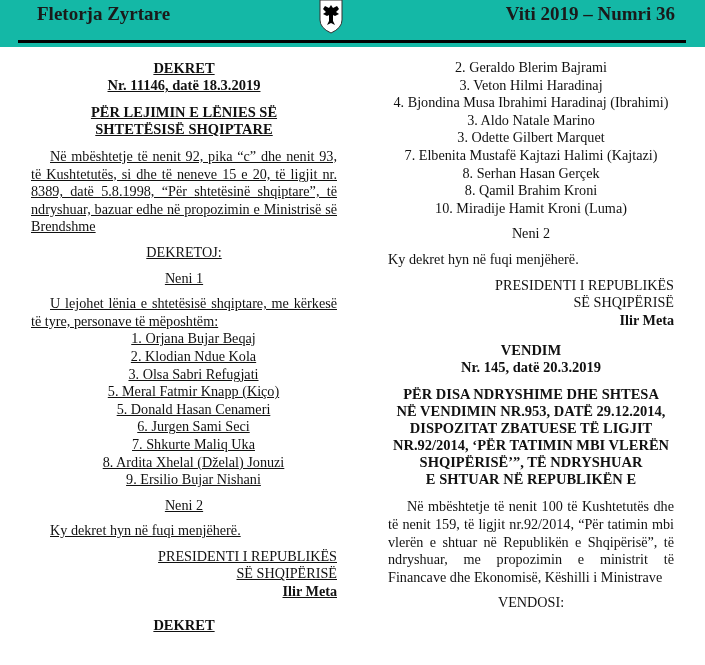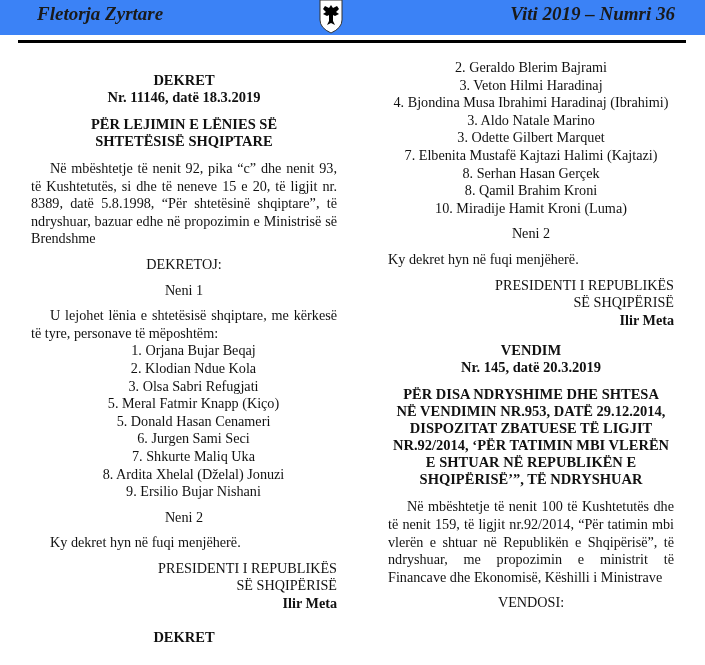--- a/index.html
+++ b/index.html
@@ -4,43 +4,42 @@
 <style>
   html, body { margin: 0; padding: 0; }
   body {
     width: 705px; height: 665px; overflow: hidden;
     background: #ffffff;
     font-family: "Liberation Serif", "DejaVu Serif", serif;
     color: #111;
     position: relative;
   }
   .header {
-    position: absolute; left: 0; top: 0; width: 705px; height: 35px;
-    background: #3b82f6;
-    font-style: italic;
+    position: absolute; left: 0; top: 0; width: 705px; height: 47px;
+    background: #14b8a6;
   }
   .header-title {
     position: absolute; left: 37px; top: 3px;
     font-size: 19px; font-weight: bold; color: #1a1a1a;
   }
   .header-issue {
     position: absolute; right: 30px; top: 3px;
     font-size: 19px; font-weight: bold; color: #1a1a1a;
   }
   .emblem {
     position: absolute; left: 318px; top: 0px; width: 26px; height: 34px;
   }
   .header-rule {
     position: absolute; left: 18px; top: 40px; width: 668px; height: 3px;
     background: #000;
   }
   .col {
     position: absolute; font-size: 14.2px; line-height: 17.6px;
   }
-  .col-left { left: 31px; top: 72px; width: 306px; }
+  .col-left { left: 31px; top: 60px; width: 306px; text-decoration: underline; }
   .col-right { left: 388px; top: 59px; width: 286px; }
   .center { text-align: center; }
   .right { text-align: right; }
   .bold { font-weight: bold; }
   .bold-head { font-weight: bold; font-size: 14.5px; line-height: 17px; }
   .title-caps { font-weight: bold; font-size: 14.5px; line-height: 17px; }
   .justify { text-align: justify; }
   .indent { text-indent: 19px; }
   .list { margin: 0; padding: 0; list-style: none; }
   .list li { padding-left: 19px; text-align: center; }
@@ -123,20 +122,20 @@
   <p class="right bold">Ilir Meta</p>
   <div class="gap-m" style="height:13px"></div>
   <p class="center bold-head">VENDIM</p>
   <p class="center bold-head">Nr. 145, datë 20.3.2019</p>
   <div class="gap-m"></div>
   <div>
     <p class="center title-caps">PËR DISA NDRYSHIME DHE SHTESA</p>
     <p class="center title-caps">NË VENDIMIN NR.953,  DATË 29.12.2014,</p>
     <p class="center title-caps">DISPOZITAT ZBATUESE TË LIGJIT</p>
     <p class="center title-caps">NR.92/2014,  ‘PËR TATIMIN MBI VLERËN</p>
+    <p class="center title-caps">SHQIPËRISË’”, TË NDRYSHUAR</p>
     <p class="center title-caps">E SHTUAR NË REPUBLIKËN E</p>
-    <p class="center title-caps">SHQIPËRISË’”, TË NDRYSHUAR</p>
   </div>
   <div class="gap-m"></div>
   <p class="justify indent">Në mbështetje të nenit 100 të Kushtetutës dhe të nenit 159, të ligjit nr.92/2014, “Për tatimin mbi vlerën e shtuar në Republikën e Shqipërisë”, të ndryshuar, me propozimin e ministrit të Financave dhe Ekonomisë, Këshilli i Ministrave</p>
   <div class="gap-s"></div>
   <p class="center">VENDOSI:</p>
 </div>
 
 </body></html>

